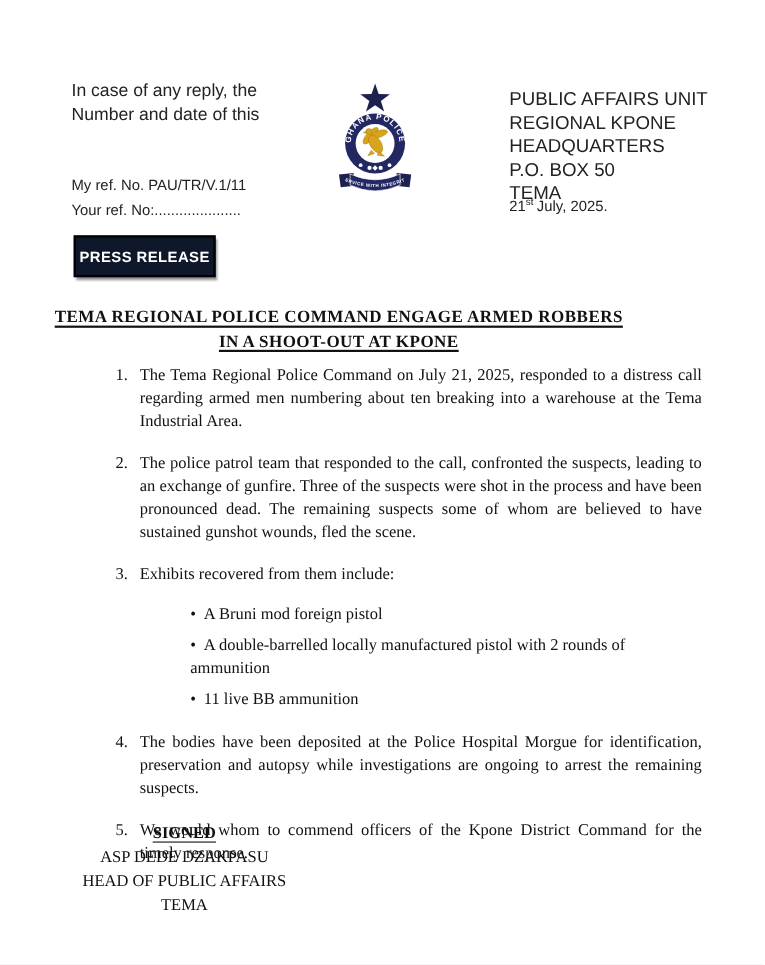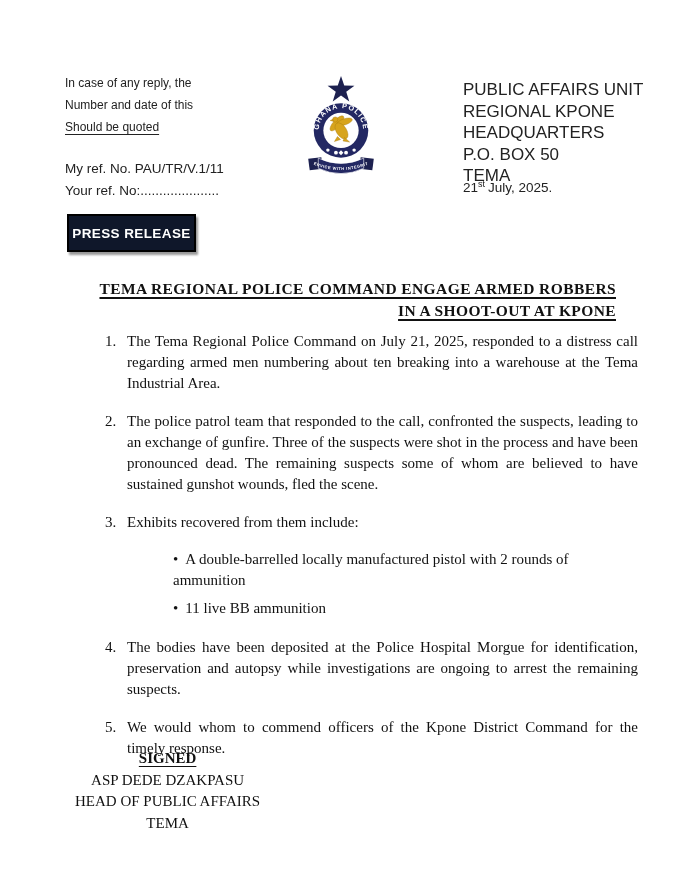--- a/index.html
+++ b/index.html
@@ -7,21 +7,21 @@
     position:relative;
     width:695px; height:877px;
     margin:0 auto;
     background:#ffffff;
     overflow:hidden;
     font-family:"Liberation Sans", sans-serif;
     color:#1c1c1c;
   }
 
   
-  .reply-note { position:absolute; left:65px; top:72px; font-size:12px; line-height:22px; color:#222; }
+  .reply-note { position:absolute; left:65px; top:72px; font-size:16px; line-height:22px; color:#222; }
   .reply-note .u { text-decoration:underline; text-underline-offset:3px; }
   .refs { position:absolute; left:65px; top:158px; font-size:13.5px; line-height:22px; color:#222; }
 
   .crest-wrap { position:absolute; left:288px; top:74px; width:106px; height:128px; }
   .crest-wrap svg { width:100%; height:100%; display:block; }
 
   .unit-block { position:absolute; left:463px; top:79px; font-size:17px; line-height:21.5px; color:#222; }
   .date-line { position:absolute; left:463px; top:180px; font-size:13.5px; color:#222; }
   .date-line sup { font-size:9px; vertical-align:super; line-height:0; }
   .date-line .rest { margin-left:3px; }
@@ -34,21 +34,21 @@
     border:2px solid #000;
     box-shadow:2px 3px 2px rgba(0,0,0,0.4);
     color:#ffffff;
     font-weight:bold; font-size:13.5px; letter-spacing:0.4px;
     display:flex; align-items:center; justify-content:center;
   }
 
   
   .doc-title {
     position:absolute; left:0; top:278px; width:616px;
-    text-align:right;
+    text-align:center;
     font-family:"Liberation Serif", serif;
     font-weight:bold; font-size:15.5px; line-height:22px;
     letter-spacing:0.4px;
     color:#111;
   }
   .doc-title div { text-decoration:underline; text-underline-offset:3px; text-decoration-thickness:1.5px; }
 
   
   .body-block {
     position:absolute; left:65px; top:331px; width:573px;
@@ -71,21 +71,20 @@
   .sig-block .signed { font-weight:bold; text-decoration:underline; text-underline-offset:3px; }
 </style>
 </head>
 <body>
 
 <div class="page">
 
   <div class="reply-note">
     <div>In case of any reply, the</div>
     <div>Number and date of this</div>
-    <div class="u">Should be quoted</div>
   </div>
 
   <div class="refs">
     <div>My ref. No. PAU/TR/V.1/11</div>
     <div>Your ref. No:.....................</div>
   </div>
 
   <div class="crest-wrap">
     <svg viewBox="0 0 105 125">
 
@@ -161,20 +160,23 @@
       <span class="txt">The police patrol team that responded to the call, confronted the suspects, leading to an exchange of gunfire. Three of the suspects were shot in the process and have been pronounced dead. The remaining suspects some of whom are believed to have sustained gunshot wounds, fled the scene.</span>
     </div>
 
     <div class="item" style="margin-bottom:0;">
       <span class="num">3.</span>
       <span class="txt" style="text-align:left;">Exhibits recovered from them include:</span>
     </div>
 
     <div class="bullets">
       <div class="bullet">
+        <span class="dot">•</span><span>A Bruni mod foreign pistol</span>
+      </div>
+      <div class="bullet">
         <span class="dot">•</span><span>A double-barrelled locally manufactured pistol with 2 rounds of ammunition</span>
       </div>
       <div class="bullet">
         <span class="dot">•</span><span>11 live BB ammunition</span>
       </div>
     </div>
 
     <div class="item">
       <span class="num">4.</span>
       <span class="txt">The bodies have been deposited at the Police Hospital Morgue for identification, preservation and autopsy while investigations are ongoing to arrest the remaining suspects.</span>

